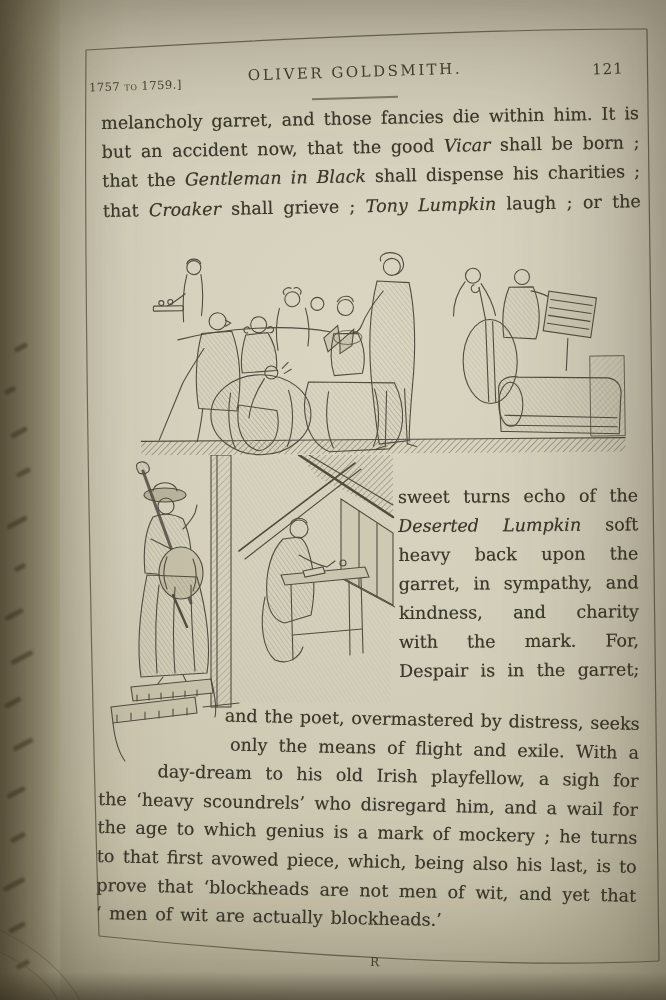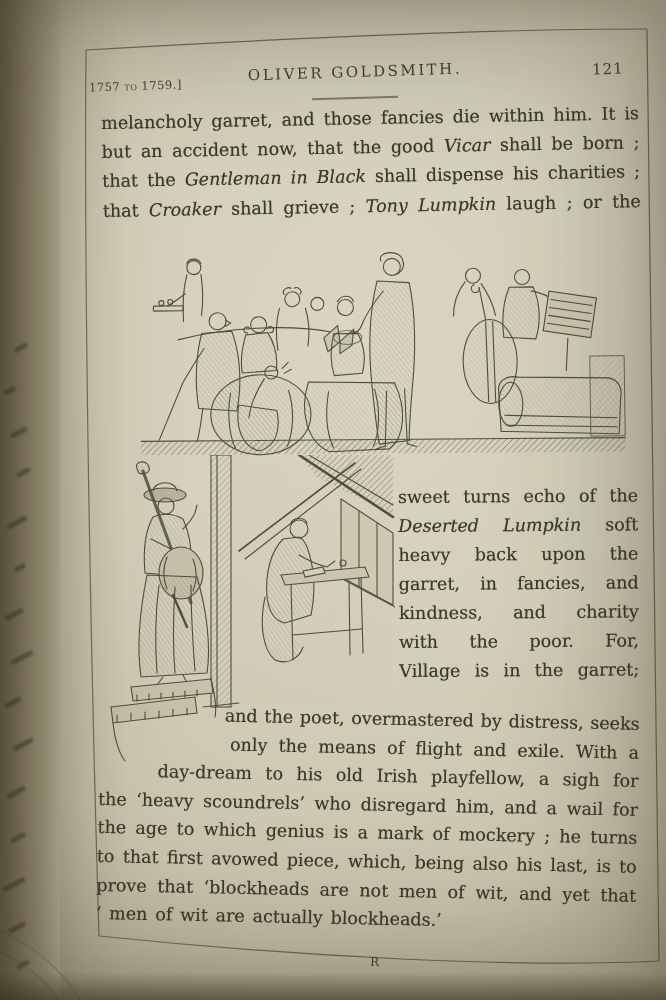--- a/index.html
+++ b/index.html
@@ -258,24 +258,24 @@
       <path d="M14,260 v7 M28,258 v7 M42,257 v7 M56,256 v7 M70,254 v7 M84,253 v7"></path>
       <path d="M10,268 C12,286 16,298 22,306"></path>
       <path d="M108,224 C112,240 114,252 112,262"></path>
     </g>
   </svg>
 
   <div class="tblock wrapcol">
       <div class="tline"><span class="w">sweet</span><span class="w">turns</span><span class="w">echo</span><span class="w">of</span><span class="w">the</span></div>
       <div class="tline"><span class="w it">Deserted</span><span class="w it">Lumpkin</span><span class="w">soft</span></div>
       <div class="tline"><span class="w">heavy</span><span class="w">back</span><span class="w">upon</span><span class="w">the</span></div>
-      <div class="tline"><span class="w">garret,</span><span class="w">in</span><span class="w">fancies,</span><span class="w">and</span></div>
+      <div class="tline"><span class="w">garret,</span><span class="w">in</span><span class="w">sympathy,</span><span class="w">and</span></div>
       <div class="tline"><span class="w">kindness,</span><span class="w">and</span><span class="w">charity</span></div>
-      <div class="tline"><span class="w">with</span><span class="w">the</span><span class="w">poor.</span><span class="w">For,</span></div>
-      <div class="tline"><span class="w">Village</span><span class="w">is</span><span class="w">in</span><span class="w">the</span><span class="w">garret;</span></div>
+      <div class="tline"><span class="w">with</span><span class="w">the</span><span class="w">mark.</span><span class="w">For,</span></div>
+      <div class="tline"><span class="w">Despair</span><span class="w">is</span><span class="w">in</span><span class="w">the</span><span class="w">garret;</span></div>
     </div>
 
   <div class="tblock lower">
       <div class="tline"><span class="w">and</span><span class="w">the</span><span class="w">poet,</span><span class="w">overmastered</span><span class="w">by</span><span class="w">distress,</span><span class="w">seeks</span></div>
       <div class="tline"><span class="w">only</span><span class="w">the</span><span class="w">means</span><span class="w">of</span><span class="w">flight</span><span class="w">and</span><span class="w">exile.</span><span class="w">With</span><span class="w">a</span></div>
       <div class="tline"><span class="w">day-dream</span><span class="w">to</span><span class="w">his</span><span class="w">old</span><span class="w">Irish</span><span class="w">playfellow,</span><span class="w">a</span><span class="w">sigh</span><span class="w">for</span></div>
       <div class="tline"><span class="w">the</span><span class="w">‘heavy</span><span class="w">scoundrels’</span><span class="w">who</span><span class="w">disregard</span><span class="w">him,</span><span class="w">and</span><span class="w">a</span><span class="w">wail</span><span class="w">for</span></div>
       <div class="tline"><span class="w">the</span><span class="w">age</span><span class="w">to</span><span class="w">which</span><span class="w">genius</span><span class="w">is</span><span class="w">a</span><span class="w">mark</span><span class="w">of</span><span class="w">mockery</span><span class="w">;</span><span class="w">he</span><span class="w">turns</span></div>
       <div class="tline"><span class="w">to</span><span class="w">that</span><span class="w">first</span><span class="w">avowed</span><span class="w">piece,</span><span class="w">which,</span><span class="w">being</span><span class="w">also</span><span class="w">his</span><span class="w">last,</span><span class="w">is</span><span class="w">to</span></div>
       <div class="tline"><span class="w">prove</span><span class="w">that</span><span class="w">‘blockheads</span><span class="w">are</span><span class="w">not</span><span class="w">men</span><span class="w">of</span><span class="w">wit,</span><span class="w">and</span><span class="w">yet</span><span class="w">that</span></div>

